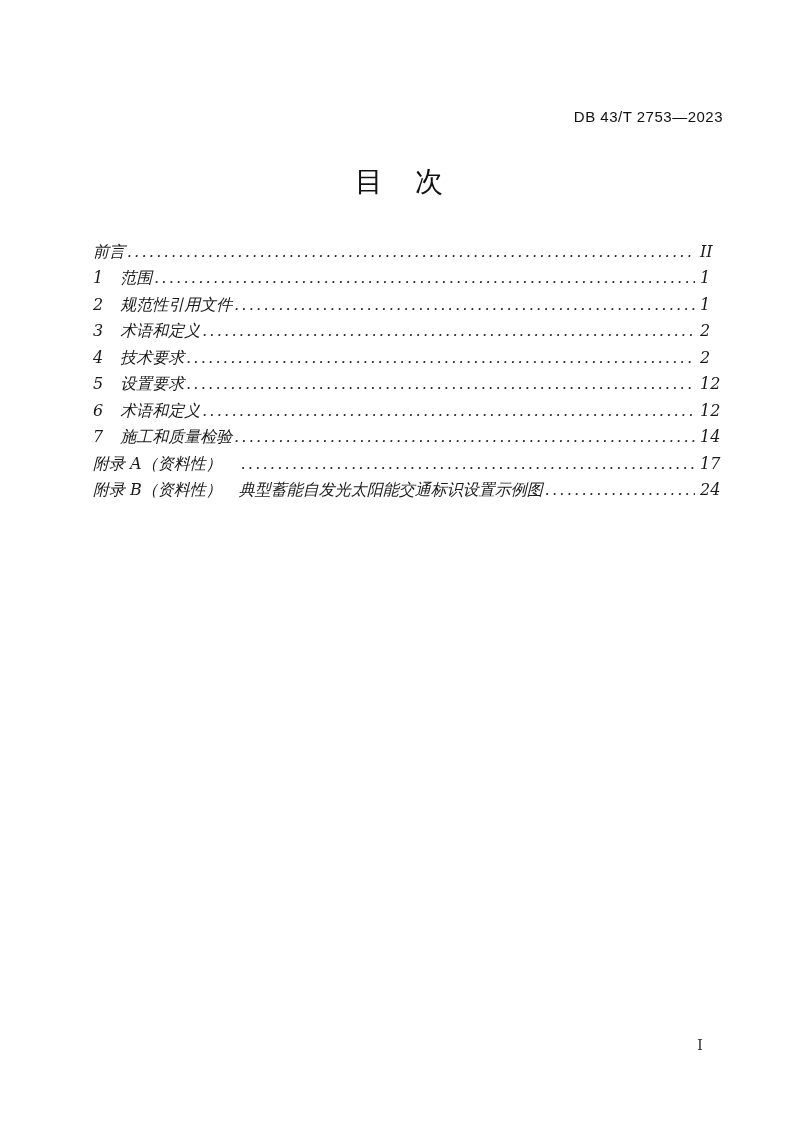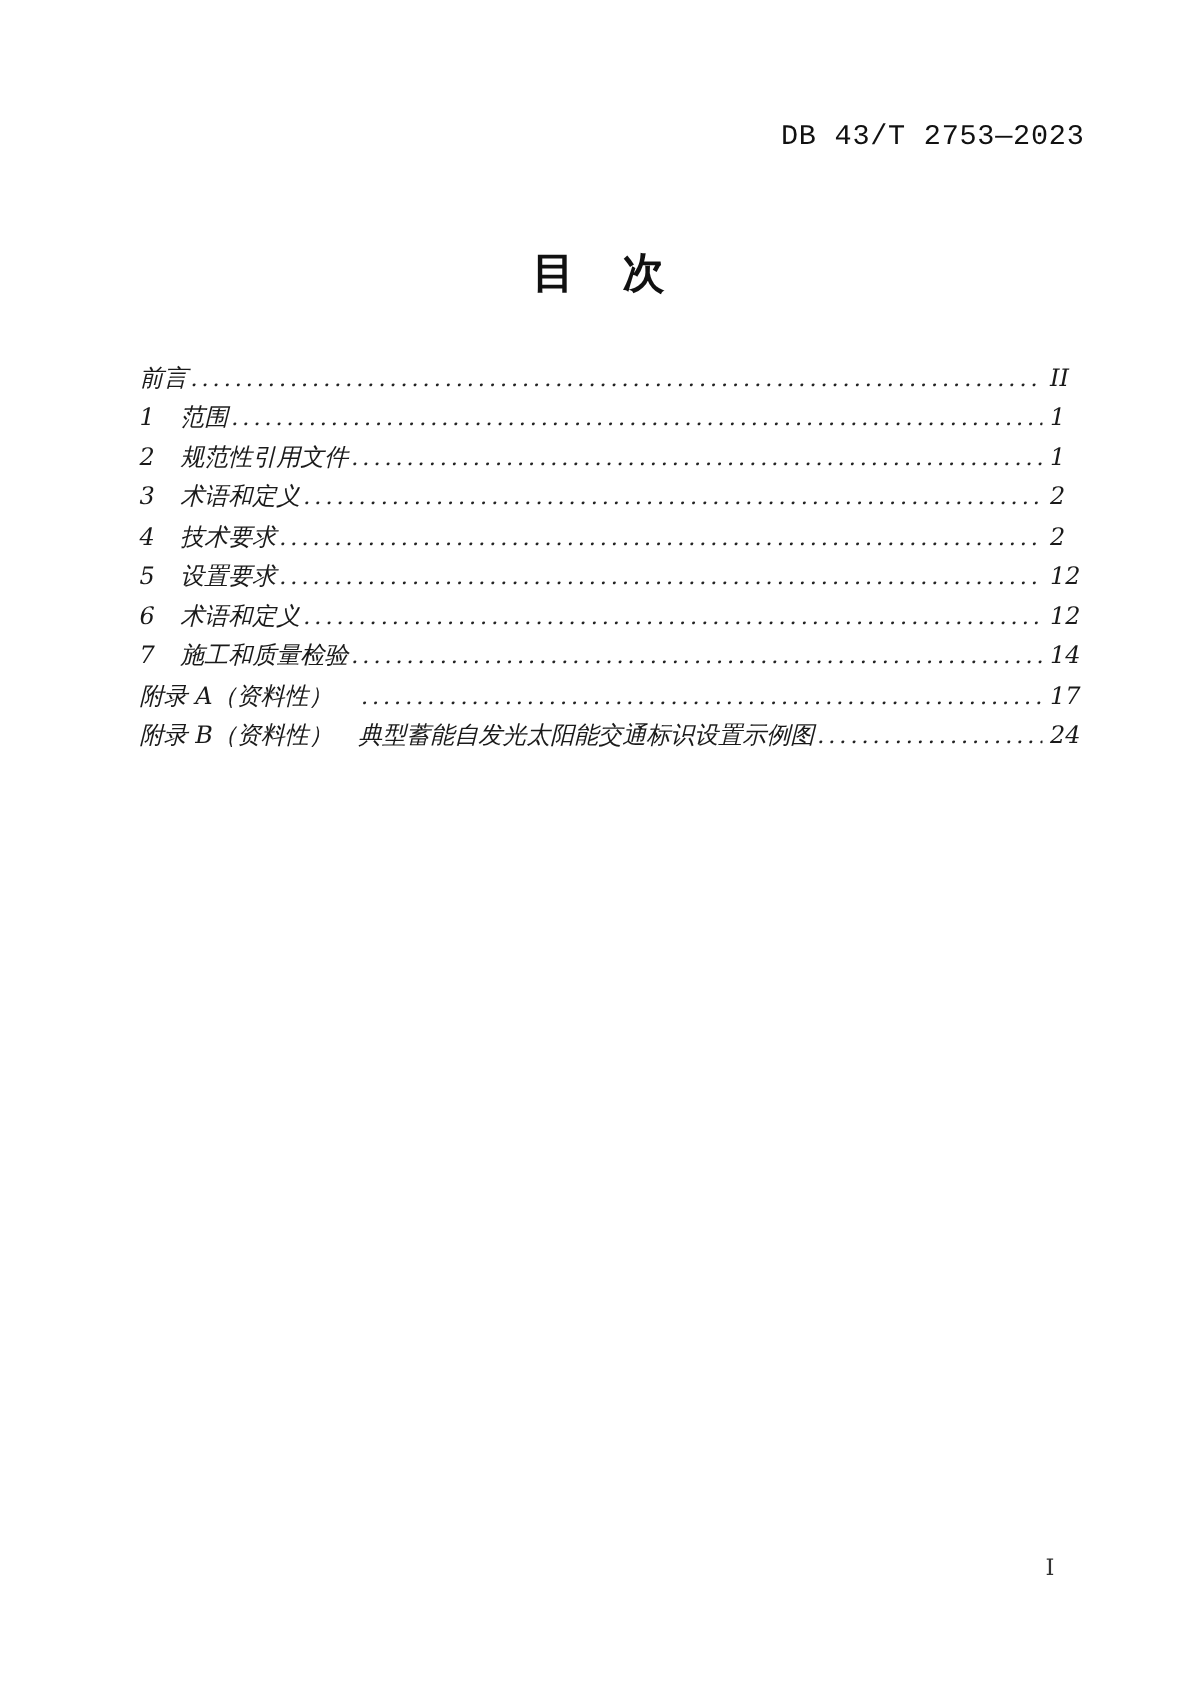--- a/index.html
+++ b/index.html
@@ -8,37 +8,37 @@
     height: 1132px;
     background: #ffffff;
     position: relative;
     overflow: hidden;
     font-family: "DejaVu Serif", "Liberation Serif", serif;
     color: #1a1a1a;
   }
 
   .doc-header {
     position: absolute;
-    top: 80px;
+    top: 108px;
     right: 77px;
-    font-family: Liberation Mono, monospace;
-    font-size: 19px;
+    font-family: Liberation Sans, sans-serif;
+    font-size: 15px;
     letter-spacing: 0.5px;
     white-space: pre;
     color: #111;
   }
 
   .toc-title {
     position: absolute;
     top: 163px;
     left: 0;
     width: 100%;
     text-align: center;
     font-size: 28px;
-    font-weight: bold;
+    font-weight: normal;
     letter-spacing: 2px;
     white-space: pre;
     color: #111;
   }
 
   .toc {
     position: absolute;
     left: 93px;
     right: 78px;
     top: 239px;

